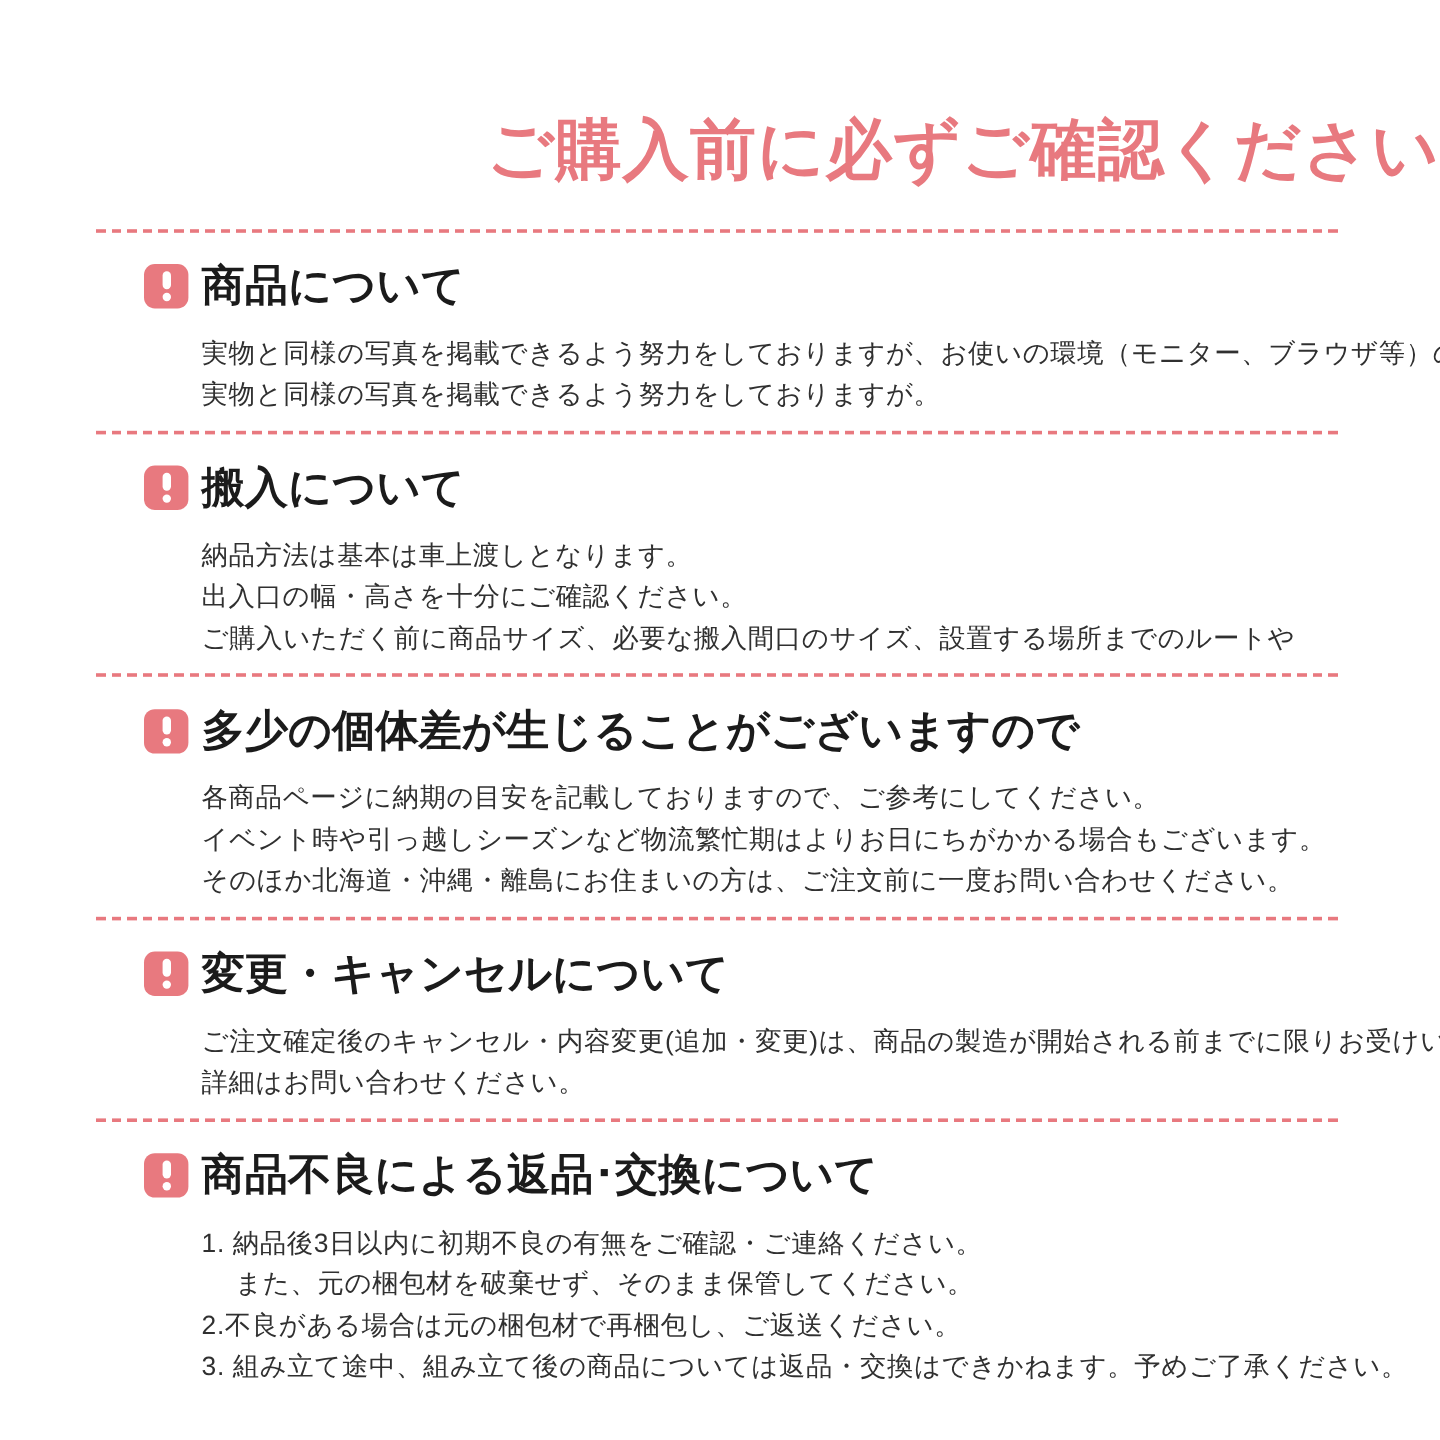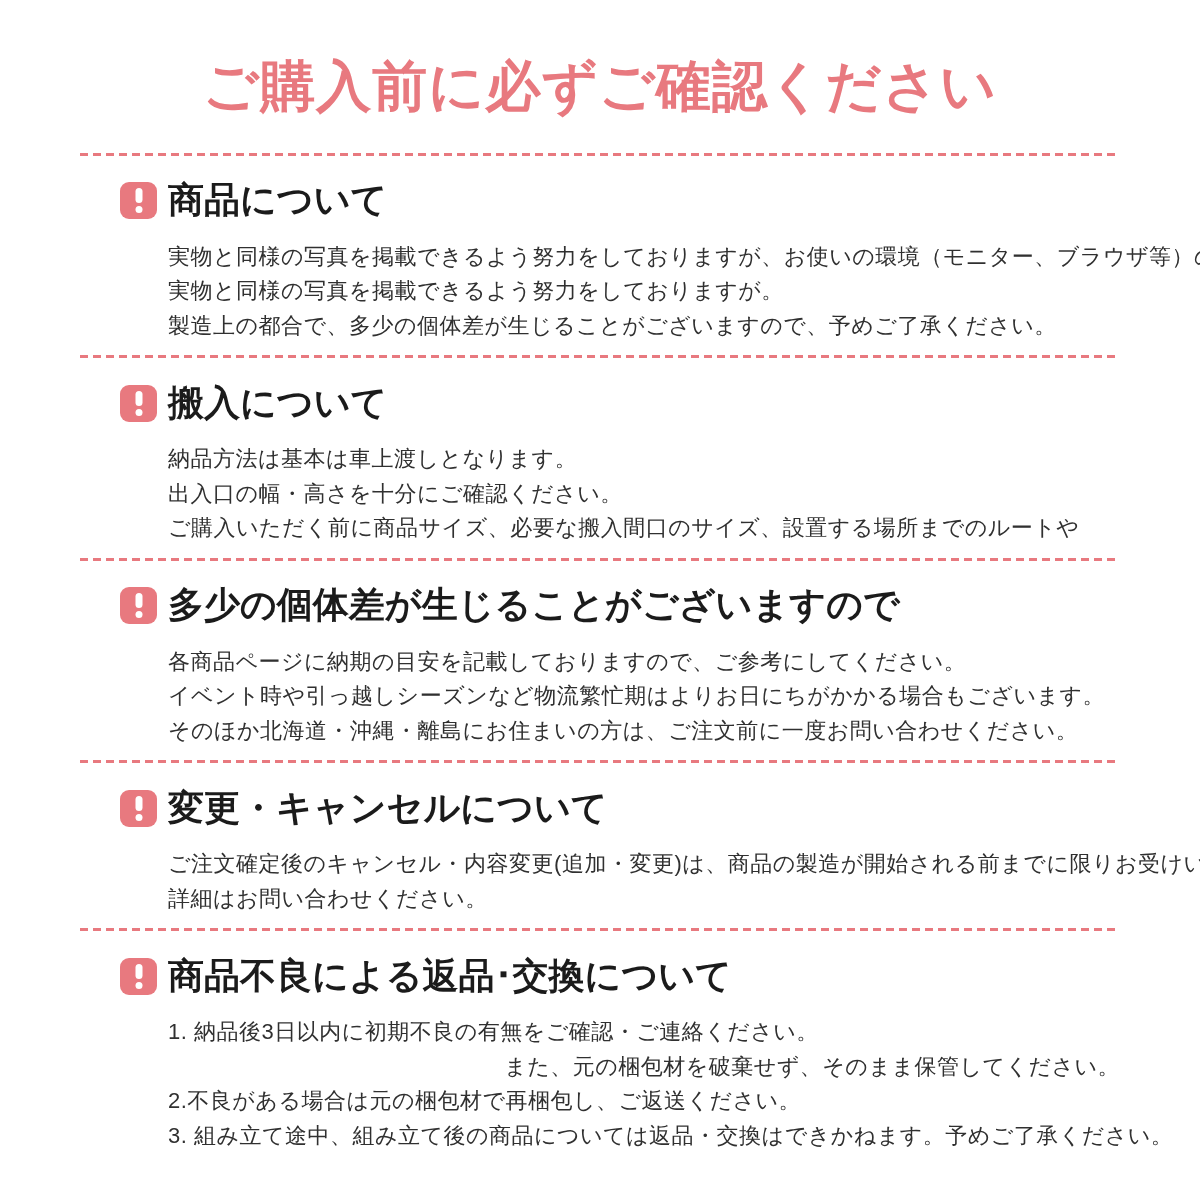--- a/index.html
+++ b/index.html
@@ -11,26 +11,27 @@
   html,body{background:#ffffff;}
   .page{
     width:1200px;
     height:1200px;
     background:#ffffff;
     overflow:hidden;
     font-family:"Liberation Sans","DejaVu Sans",sans-serif;
   }
   .page-title{
     padding-top:56px;
-    text-align:center;
+    text-align:right;
     font-size:55px;
     line-height:1.12;
     font-weight:800;
     color:var(--accent);
     letter-spacing:1px;
+    margin-top:38px;
   }
   .sep{
     height:3px;
     margin:0 80px;
     background:repeating-linear-gradient(90deg,
       var(--accent) 0 8px,
       transparent 8px 13px);
   }
   .sep-first{margin-top:35px;}
   .section{
@@ -81,21 +82,20 @@
   }
   .body-line{
     font-size:22px;
     line-height:34.5px;
     color:var(--body-color);
     letter-spacing:0.5px;
     white-space:nowrap;
   }
   .body-line.indent{
     padding-left:28px;
-    text-align:right;
   }
 </style>
 </head>
 <body>
 
 <div class="page">
 
   <h1 class="page-title">ご購入前に必ずご確認ください</h1>
 
   <div class="sep sep-first"></div>
@@ -104,21 +104,20 @@
     <div class="section-header">
       <span class="excl-icon">
         <span class="excl-bar"></span>
         <span class="excl-dot"></span>
       </span>
       <h2 class="section-heading">商品について</h2>
     </div>
     <div class="section-body">
       <div class="body-line">実物と同様の写真を掲載できるよう努力をしておりますが、お使いの環境（モニター、ブラウザ等）の違いにより、</div>
       <div class="body-line">実物と同様の写真を掲載できるよう努力をしておりますが。</div>
-      <div class="body-line">製造上の都合で、多少の個体差が生じることがございますので、予めご了承ください。</div>
     </div>
   </section>
 
   <div class="sep"></div>
 
   <section class="section">
     <div class="section-header">
       <span class="excl-icon">
         <span class="excl-bar"></span>
         <span class="excl-dot"></span>

